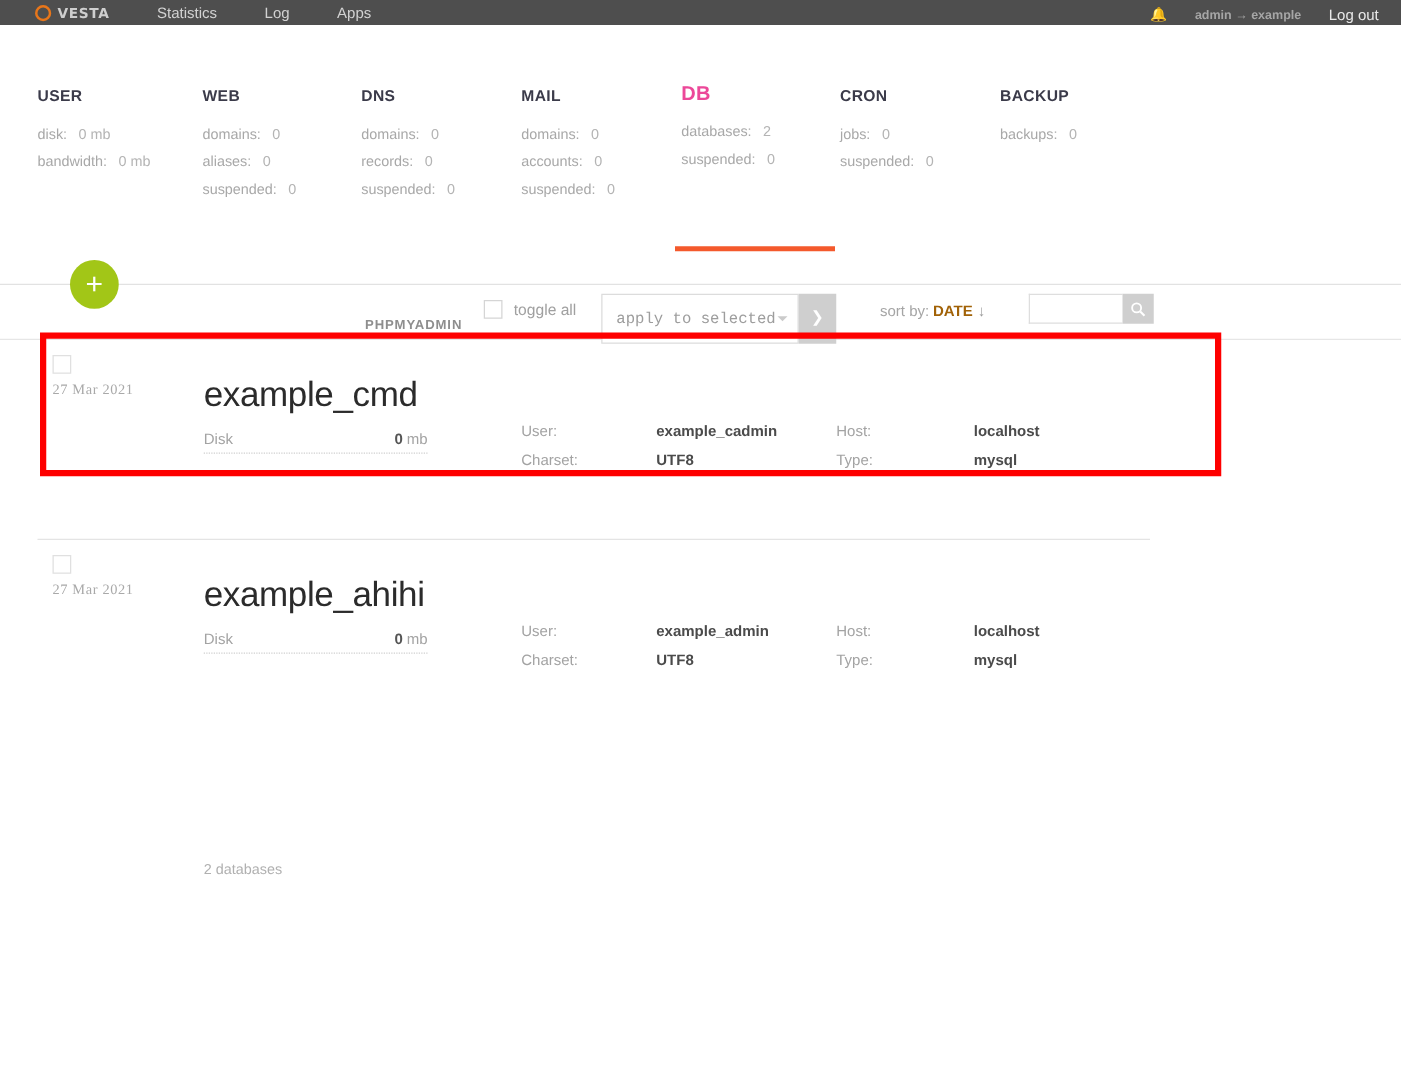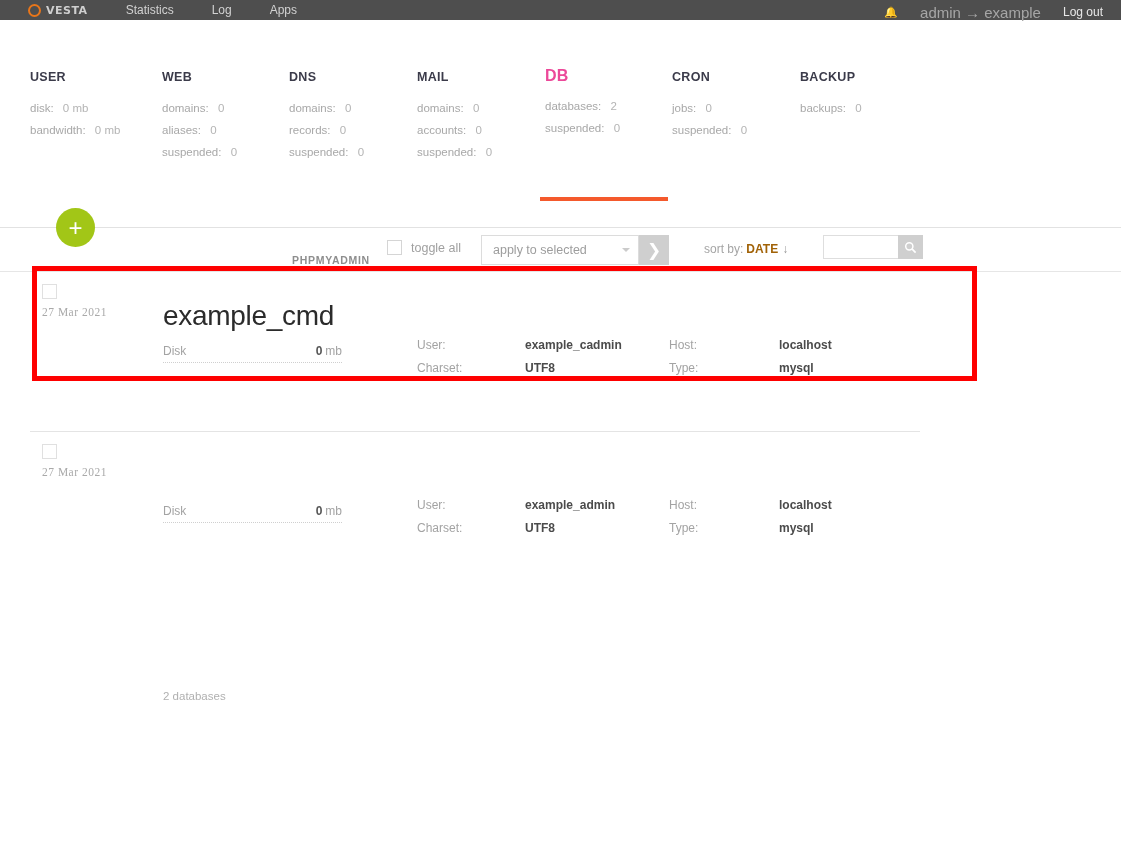--- a/index.html
+++ b/index.html
@@ -64,22 +64,22 @@
     gap: 22px;
     padding-right: 18px;
   }
   .bell {
     color: #8d8d8d;
     font-size: 11px;
     line-height: 1;
   }
   .user-ctx {
     color: #a6a6a6;
-    font-size: 15px;
-    font-weight: normal;
+    font-size: 10px;
+    font-weight: bold;
   }
   .logout {
     color: #e8e8e8;
     font-size: 12px;
     text-decoration: none;
   }
 
   
   .stats {
     position: relative;
@@ -158,21 +158,22 @@
   .toggle-all-label {
     font-size: 12.5px;
     color: #a0a0a0;
   }
   .select-group {
     position: absolute;
     left: 481px;
     top: 7px;
     display: flex;
     align-items: stretch;
-    height: 30px;
+    height: 40px;
+    font-family: Liberation Mono, monospace;
   }
   .fake-select {
     width: 158px;
     border: 1px solid #dcdcdc;
     background: #fff;
     display: flex;
     align-items: center;
     justify-content: space-between;
     padding: 0 8px 0 11px;
     box-sizing: border-box;
@@ -531,20 +532,21 @@
     </div>
     <div class="kv" style="left:779px; top:89px;">
       <span class="v">mysql</span>
     </div>
     <div class="sep" style="top:159px;"></div>
   </div>
 
   <div class="row">
     <span class="row-chk"></span>
     <div class="row-date">27 Mar 2021</div>
+    <div class="row-name">example_ahihi</div>
     <div class="disk-block">
       <div class="disk-line">
         <span>Disk</span>
         <span><b>0</b><span class="unit">mb</span></span>
       </div>
     </div>
     <div class="kv" style="left:417px; top:66px;">
       <span class="k">User:</span>
     </div>
     <div class="kv" style="left:525px; top:66px;">

